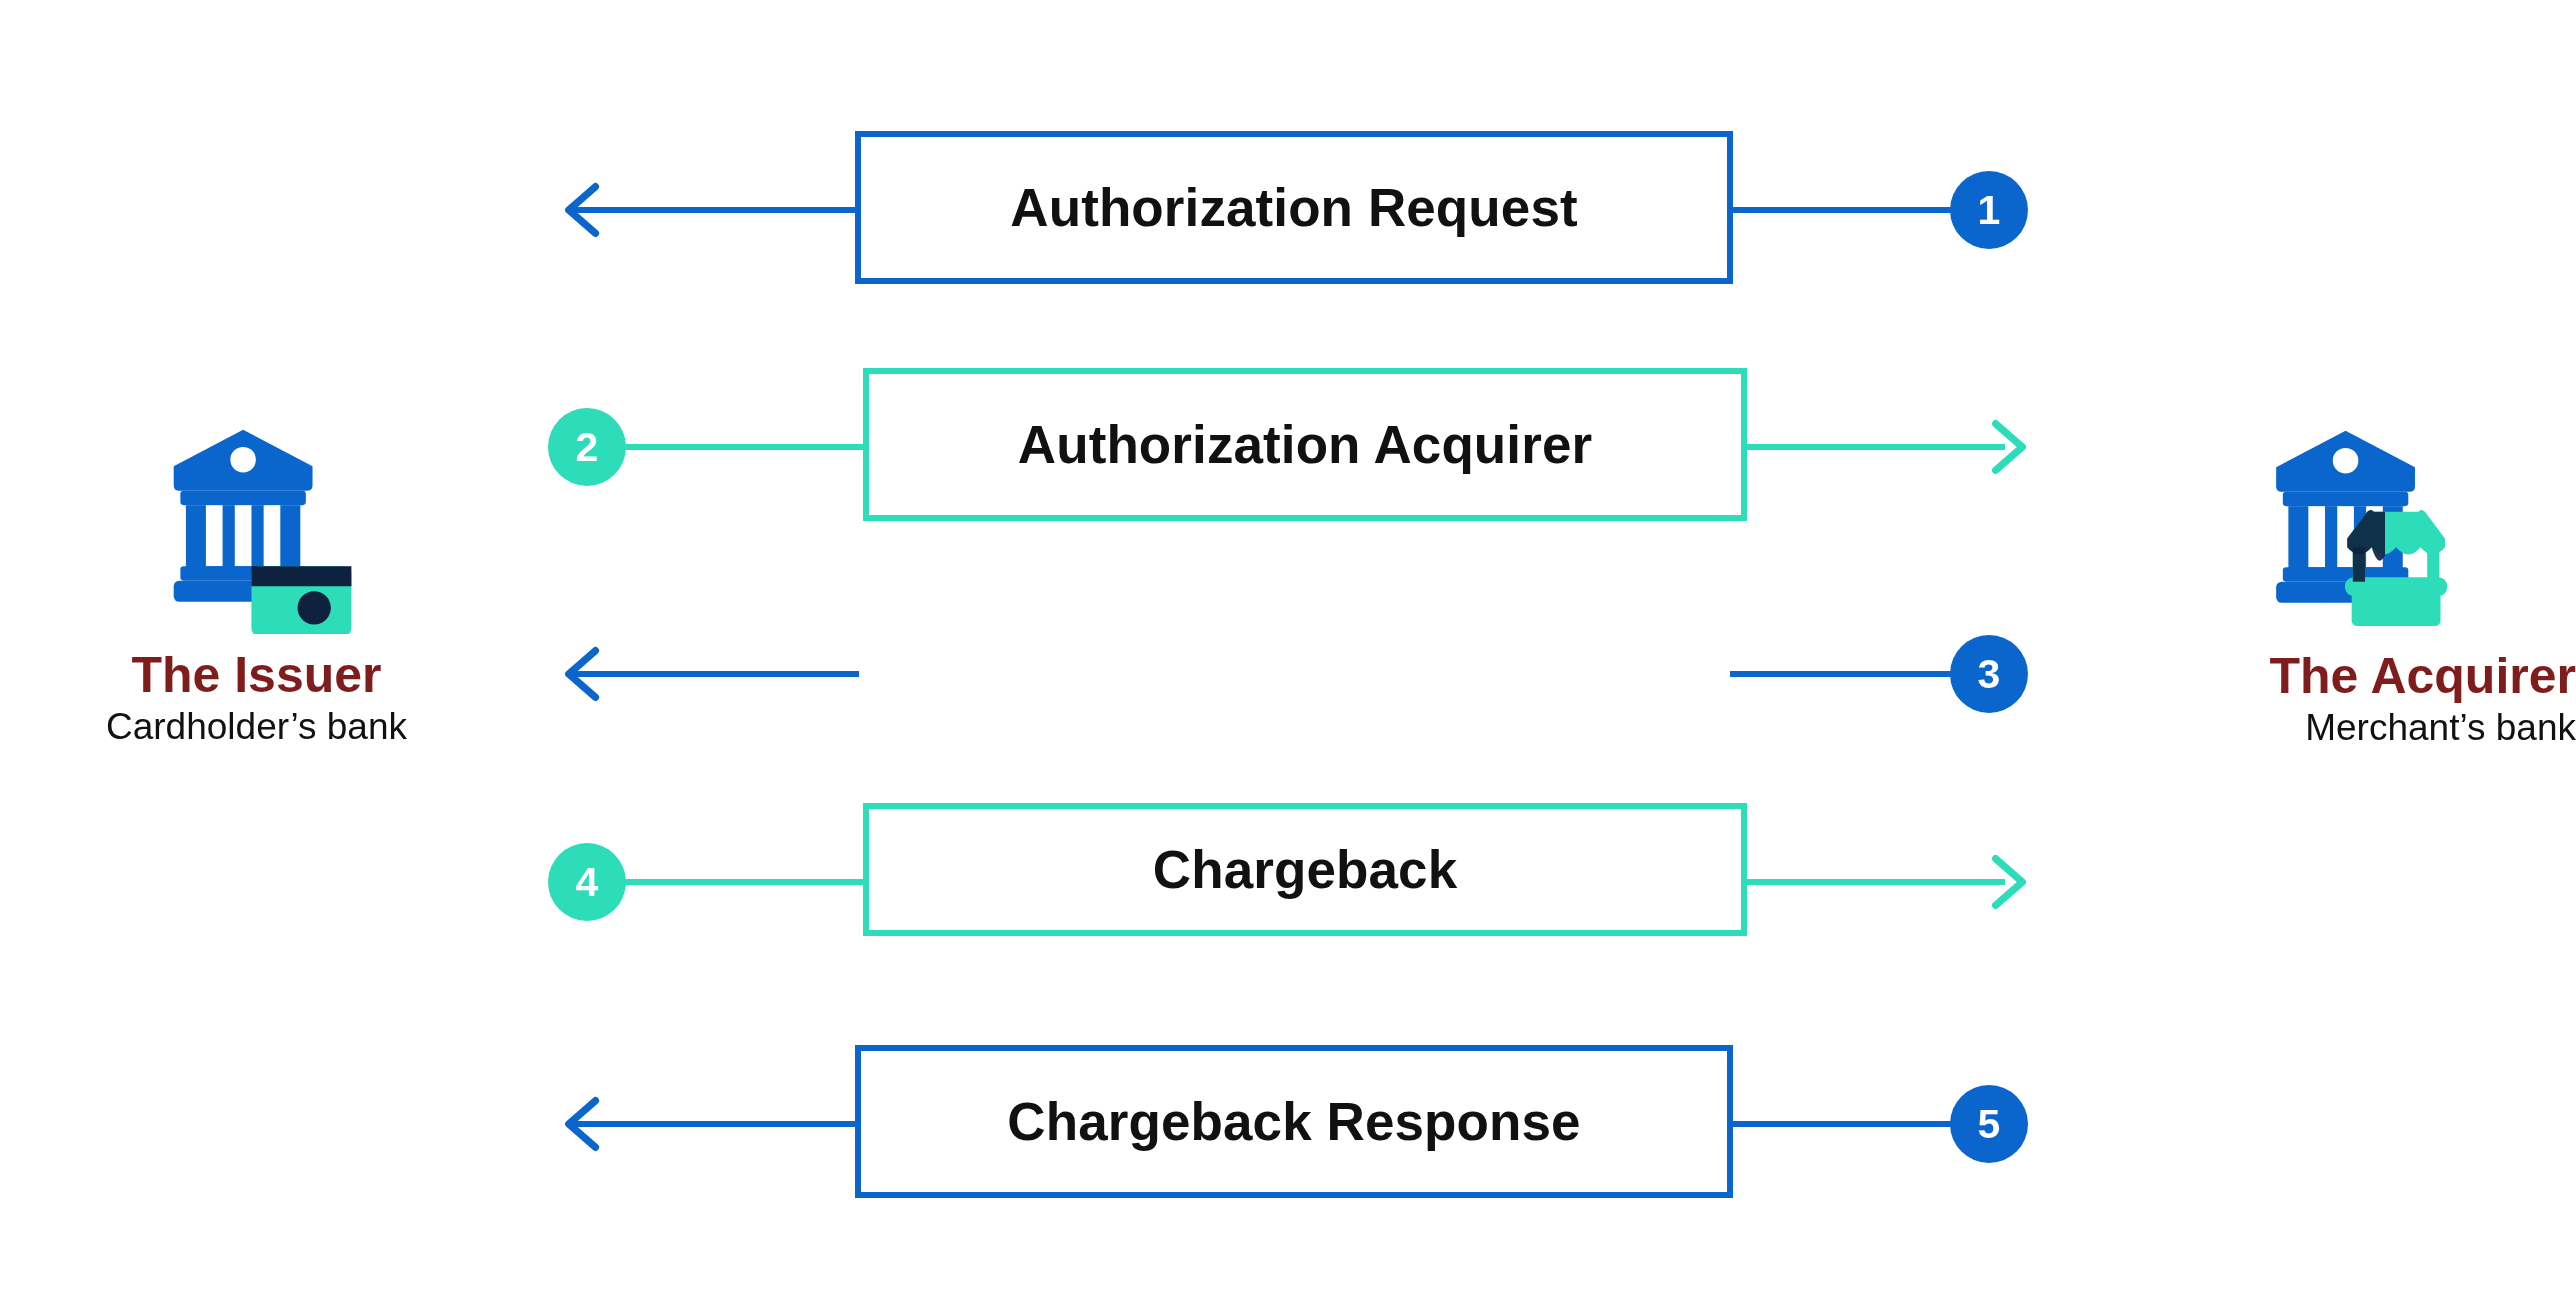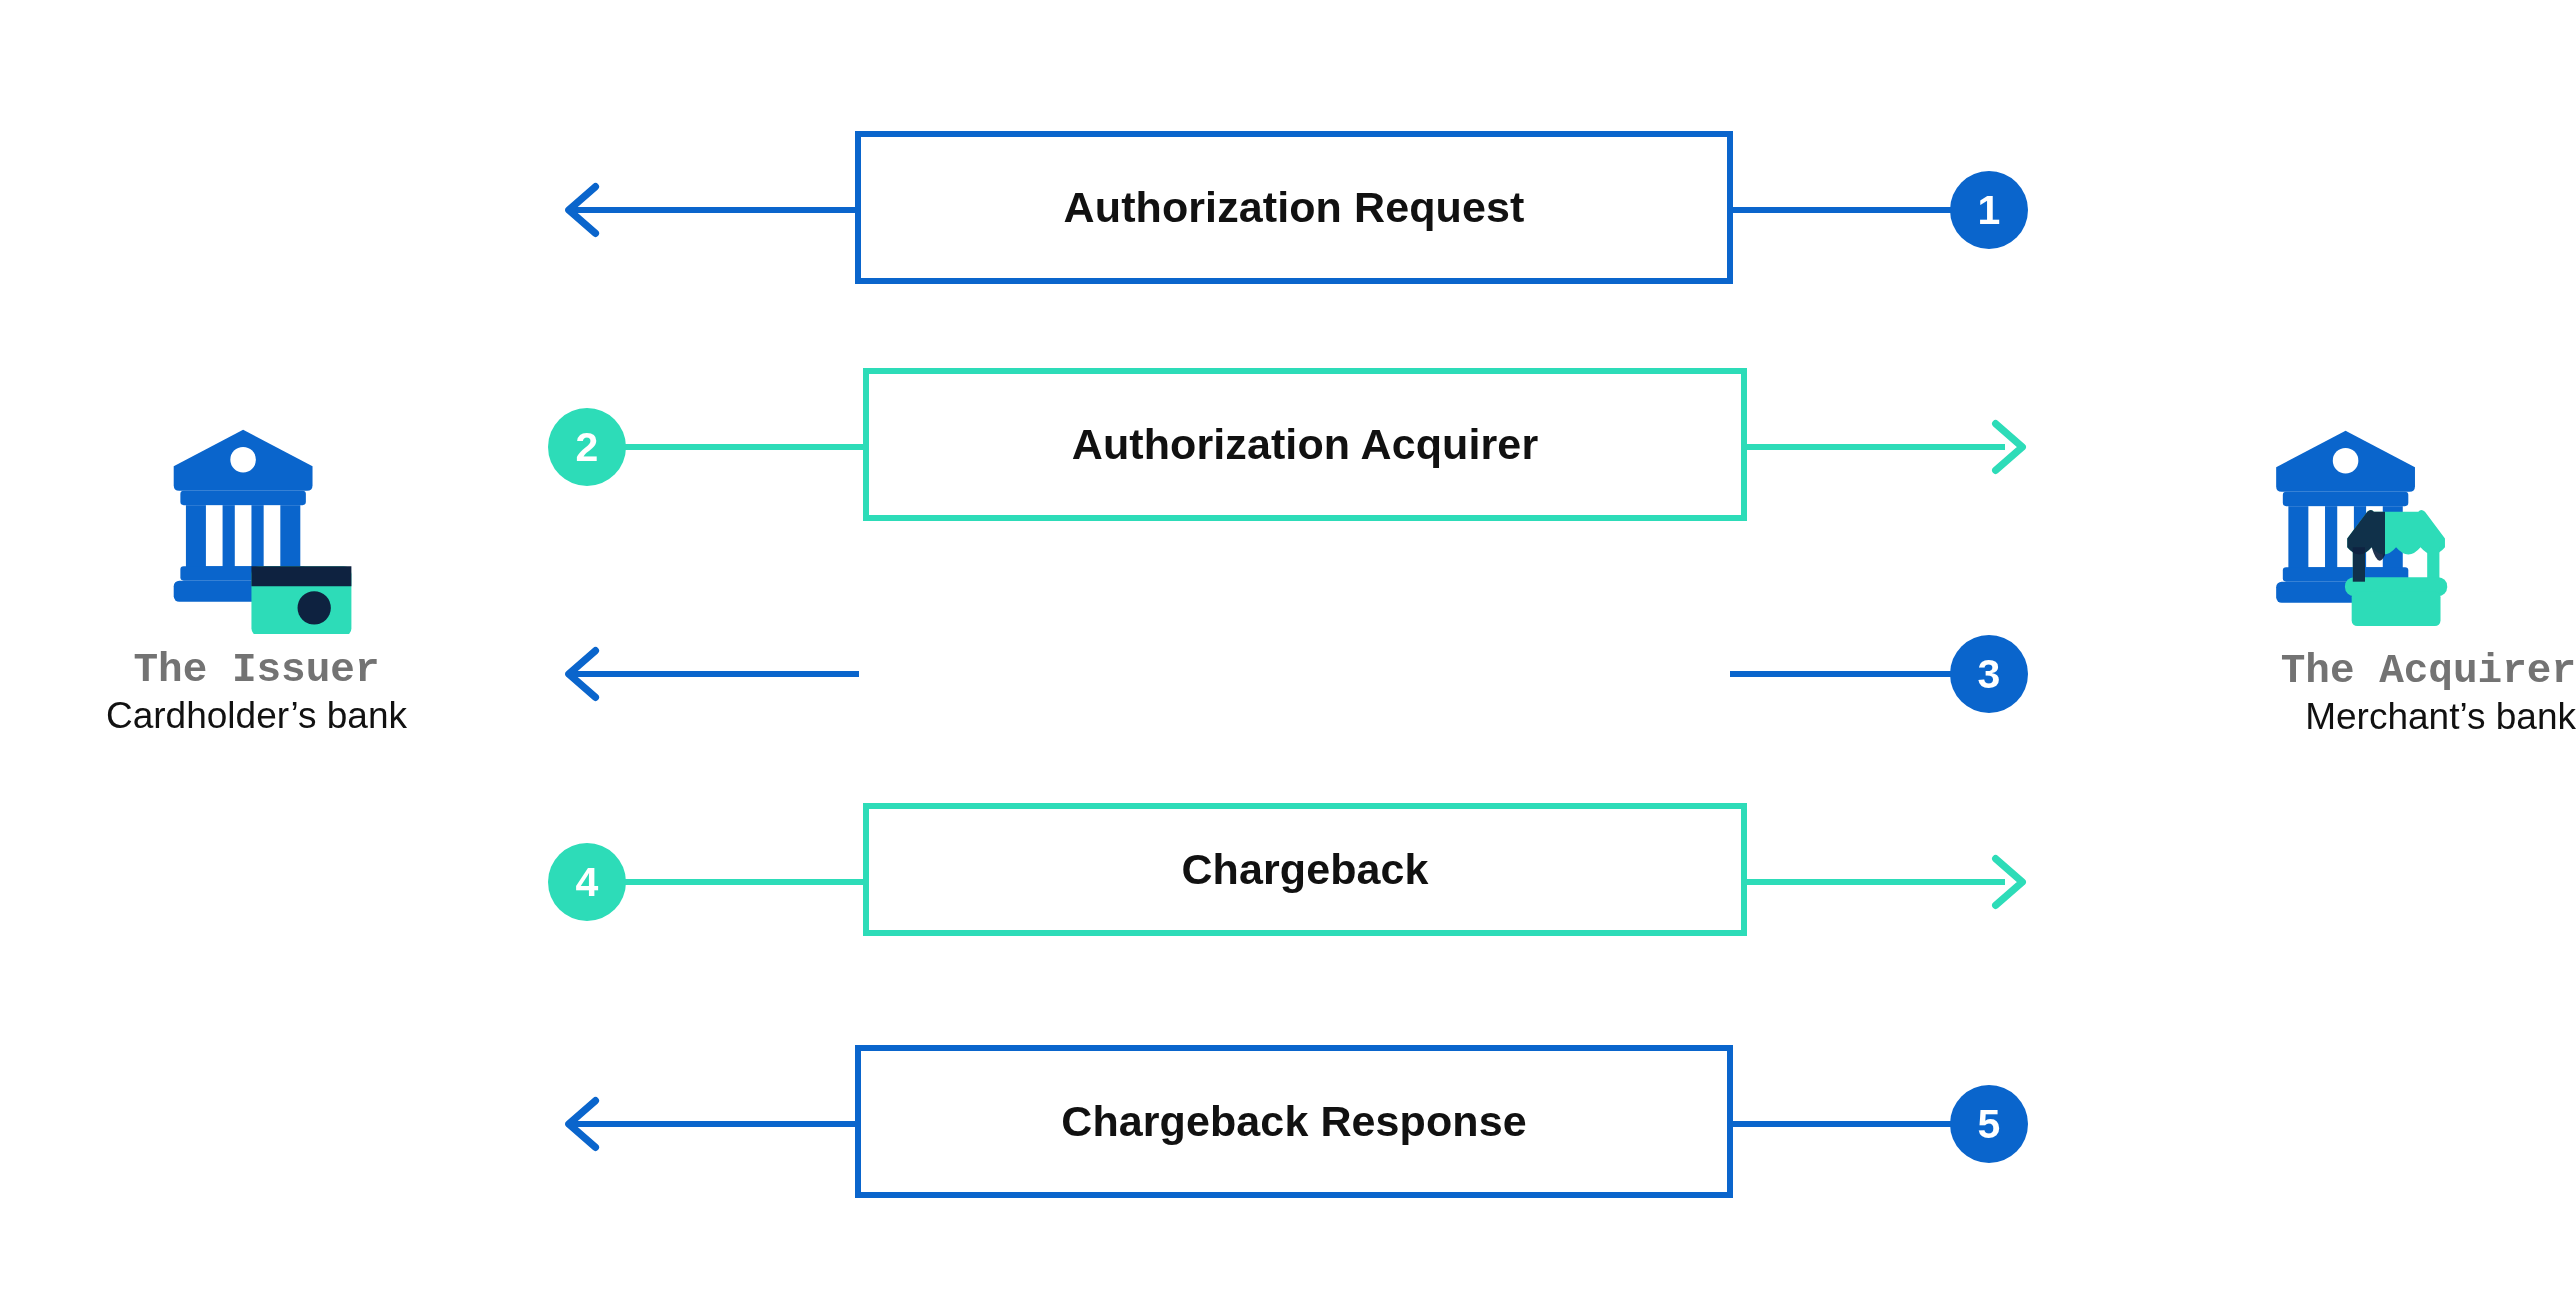--- a/index.html
+++ b/index.html
@@ -25,26 +25,25 @@
     text-align: center;
   }
   .party-icon {
     position: relative;
     width: 100%;
     height: 223px;
   }
   .party-icon svg { display: block; margin: 0 auto; }
 
   .party-title {
-    font-size: 41px;
+    font-size: 50px;
     font-weight: bold;
-    color: #737373;
+    color: #7f1d1d;
     line-height: 1.18;
     white-space: nowrap;
-    font-family: Liberation Mono, monospace;
   }
   .party-sub {
     font-size: 37px;
     font-weight: normal;
     color: #111111;
     line-height: 1.18;
     white-space: nowrap;
   }
 
   #party-issuer   { left: 45px;  top: 423px; }
@@ -65,21 +64,21 @@
     border-style: solid;
     border-width: 6.1px;
     display: flex;
     align-items: center;
     justify-content: center;
   }
   .flow-box.blue  { border-color: #0A65CC; }
   .flow-box.green { border-color: #2DDCB8; }
 
   .flow-label {
-    font-size: 43px;
+    font-size: 53px;
     font-weight: bold;
     color: #111111;
     white-space: nowrap;
     letter-spacing: 0.1px;
   }
 
   
   .conn {
     position: absolute;
     height: 6.1px;

